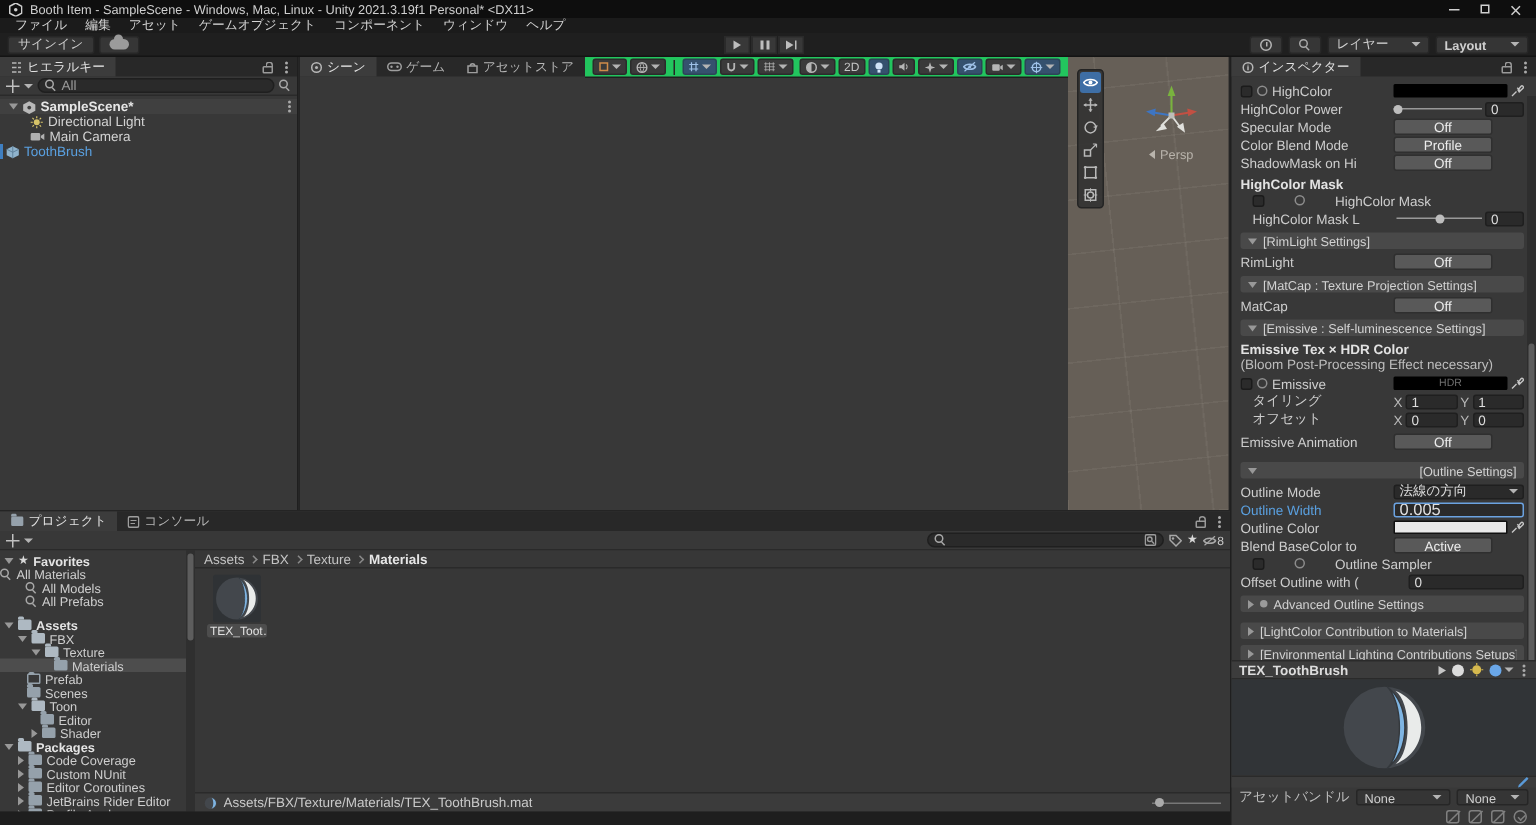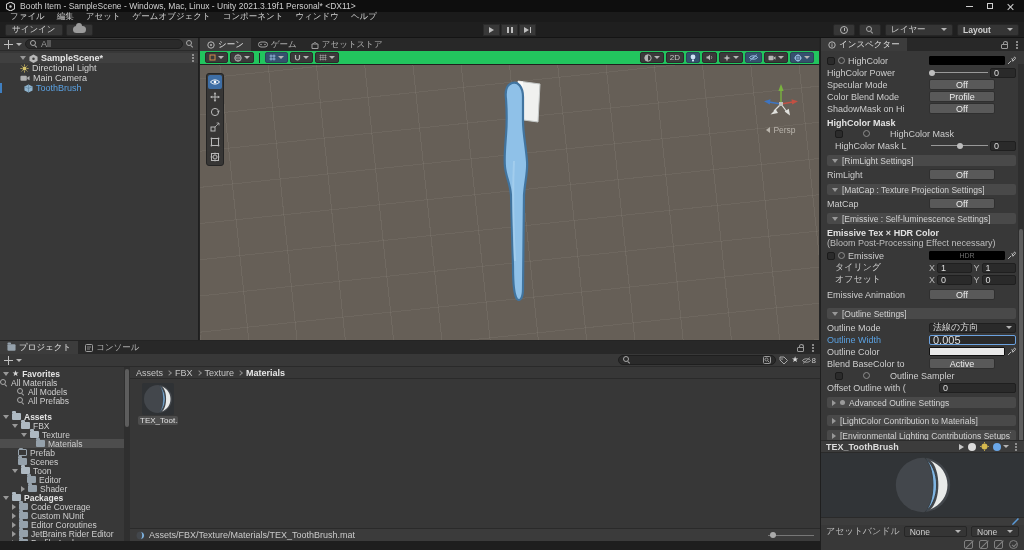--- a/index.html
+++ b/index.html
@@ -55,26 +55,26 @@
   .ico-folder.open{background:#aeb9c2;}.ico-folder.open::before{background:#aeb9c2;}
   .ico-folder.empty{background:transparent;border:1px solid #95a1ab;}
   .ico-plus{width:9px;height:9px;position:relative;}
   .ico-plus::before{content:"";position:absolute;left:4px;top:0;width:1px;height:9px;background:#c0c0c0;}
   .ico-plus::after{content:"";position:absolute;left:0;top:4px;width:9px;height:1px;background:#c0c0c0;}
 
   
   #hier{left:0;top:38px;width:199px;height:302px;border-right:1px solid #1f1f1f;}
   .ptoolbar{height:13px;background:#383838;border-bottom:1px solid #2a2a2a;display:flex;align-items:center;gap:3px;padding:0 4px;}
   .searchbox{flex:1;height:10px;background:#2a2a2a;border:1px solid #1f1f1f;border-radius:5px;display:flex;align-items:center;gap:3px;padding:0 4px;color:#9a9a9a;}
-  .hrow{height:10px;display:flex;align-items:center;gap:3px;padding-left:20px;font-size:9px;color:#d2d2d2;position:relative;}
+  .hrow{height:10px;display:flex;align-items:center;gap:3px;padding-left:6px;font-size:9px;color:#d2d2d2;position:relative;}
   .hrow.sel{color:#5aa0e0;}
   .hrow.sel::before{content:"";position:absolute;left:0;top:0;width:2px;height:10px;background:#3f7fc1;}
 
   
-  #scene{left:200px;top:38px;width:619px;height:302px;display:flex;flex-direction:column;}
+  #scene{left:200px;top:38px;width:619px;height:302px;display:flex;}
   #stoolbar{height:14px;background:#22c55e;border-bottom:1px solid #1f1f1f;display:flex;align-items:center;gap:2px;padding:0 5px;}
   .sbtn{height:11px;min-width:13px;background:#3a3a3a;border:1px solid #2b2b2b;border-radius:2px;display:flex;align-items:center;justify-content:center;gap:2px;padding:0 3px;color:#c5c5c5;font-size:8px;}
   .sbtn.on{background:#35516e;border-color:#2c4457;}
   .sep{width:1px;height:10px;background:#252525;margin:0 3px;}
   #viewport{flex:1;position:relative;background:#665f57;overflow:hidden;}
   #viewport .grid{position:absolute;inset:0;background-image:repeating-linear-gradient(84deg,rgba(210,205,195,0.09) 0 1px,transparent 1px 48px),repeating-linear-gradient(-6deg,rgba(210,205,195,0.07) 0 1px,transparent 1px 36px);}
   #tools-overlay{position:absolute;left:6px;top:8px;width:18px;background:#2f2f2fd9;border:1px solid #242424;border-radius:3px;display:flex;flex-direction:column;padding:1px;gap:1px;}
   .obtn{height:14px;border-radius:2px;display:flex;align-items:center;justify-content:center;}
   .obtn.on{background:#3e6ea5;}
   #gizmo{position:absolute;right:14px;top:12px;width:48px;height:58px;text-align:center;}
@@ -204,20 +204,32 @@
           <span class="cdn"></span>
         </span>
       <span class="dd" style="width:62px;font-weight:bold;">
           <span>Layout</span>
           <span class="cdn"></span>
         </span>
     </span>
   </div>
 
   <div id="hier" class="panel">
+    <div class="tabbar">
+      <span class="tab active">
+        <svg width="8" height="8" viewBox="0 0 8 8">
+            <path d="M1 1h3M1 4h3M1 7h3M5 1h2M5 4h2M5 7h2" stroke="#b6b6b6" stroke-width="1"></path>
+          </svg>
+        <span>ヒエラルキー</span>
+      </span>
+      <span class="tools">
+        <span class="ico-lock"></span>
+        <span class="ico-kebab"></span>
+      </span>
+    </div>
     <div class="ptoolbar">
       <span class="ico-plus"></span>
       <span class="cdn"></span>
       <span class="searchbox">
         <span class="ico-search"></span>
         <span>All</span>
       </span>
       <span class="ico-search"></span>
     </div>
     <div style="padding-top:2px;">
@@ -237,21 +249,21 @@
           </svg>
         <span>Directional Light</span>
       </div>
       <div class="hrow" style="padding-left:20px;">
         <svg width="10" height="8" viewBox="0 0 11 8">
             <rect x="0.5" y="1.5" width="7" height="5.5" rx="1" fill="#b0b0b0"></rect>
             <polygon points="8,3.4 10.5,1.8 10.5,6.6 8,5" fill="#b0b0b0"></polygon>
           </svg>
         <span>Main Camera</span>
       </div>
-      <div class="hrow sel" style="padding-left:24px;">
+      <div class="hrow sel" style="padding-left:4px;">
         <svg width="9" height="9" viewBox="0 0 10 10">
             <polygon points="5,0.5 9.5,2.8 9.5,7.2 5,9.5 0.5,7.2 0.5,2.8" fill="#8fb3cd"></polygon>
             <path d="M5 0.5v9M0.5 2.8l4.5 2.2 4.5-2.2" stroke="#5d7f99" stroke-width="0.7" fill="none"></path>
           </svg>
         <span>ToothBrush</span>
       </div>
     </div>
   </div>
 
   <div id="scene" class="panel">
@@ -616,21 +628,21 @@
         <span class="lcol">
             <span class="nowrap">Emissive Animation</span>
           </span>
         <span class="ctl">
             <span class="ubtn">
               <span>Off</span>
             </span>
           </span>
       </div>
 
-      <div class="fold" style="margin-top:8px;">
+      <div class="fold" style="margin-top:8px;justify-content:space-between;">
           <span class="tri-d"></span>
           <span>[Outline Settings]</span>
         </div>
       <div class="irow">
         <span class="lcol">
             <span>Outline Mode</span>
           </span>
         <span class="ctl">
             <span class="nfield" style="flex:1;justify-content:space-between;">
               <span>法線の方向</span>

